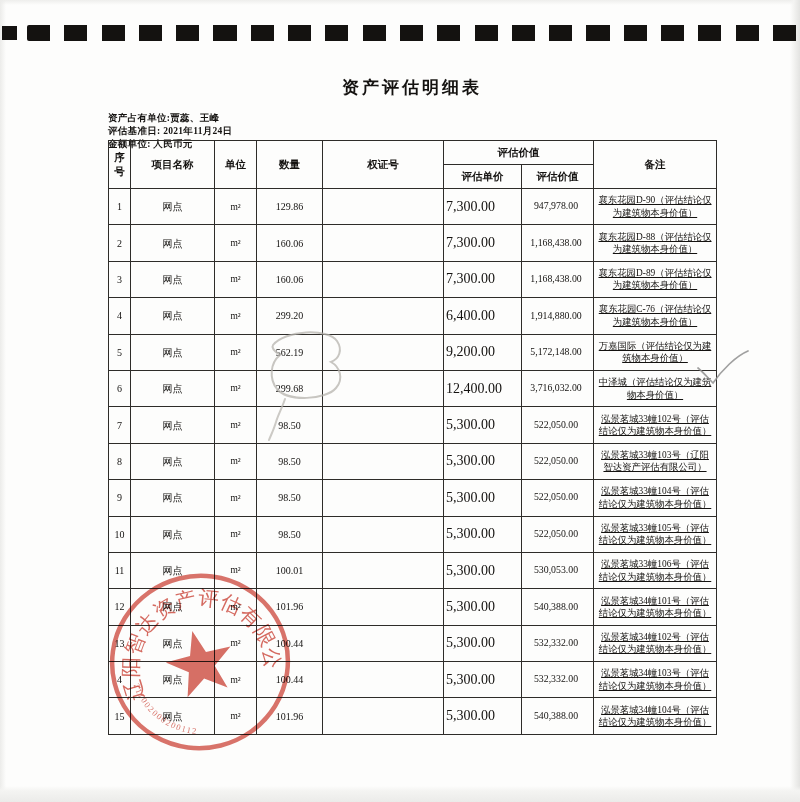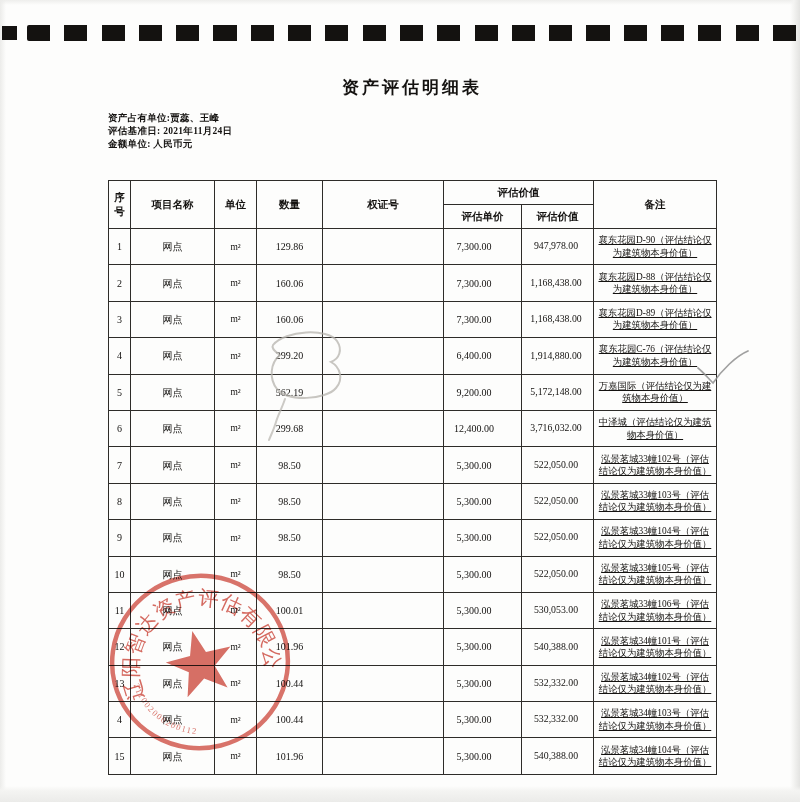--- a/index.html
+++ b/index.html
@@ -21,28 +21,28 @@
     border-radius:2px;}
   .hole-first{position:absolute;top:26px;left:2px;width:15px;height:14px;background:#141210;}
 
   .doc-title{position:absolute;top:76px;left:108px;width:608px;text-align:center;
     font-size:17px;font-weight:bold;letter-spacing:3px;font-family:Liberation Serif, serif;}
   .meta{position:absolute;top:112px;left:108px;width:608px;display:flex;
     justify-content:space-between;font-size:9.5px;font-weight:600;letter-spacing:.3px;flex-direction:column;}
   .meta span{white-space:nowrap;}
 
   table.sheet{position:absolute;top:140px;left:108px;width:608px;
-    border-collapse:collapse;table-layout:fixed;margin-top:40px;}
+    border-collapse:collapse;table-layout:fixed;}
   table.sheet th,table.sheet td{border:1px solid #2e2c29;overflow:hidden;}
   table.sheet{border:1.5px solid #2e2c29;}
   th{font-size:10.5px;font-weight:bold;text-align:center;padding:1px;line-height:1.25;}
   thead tr{height:24px;}
   tbody td{height:33.4px;font-size:10px;text-align:center;padding:1px 2px;line-height:1.3;}
   td.c-seq{font-size:10px;}
-  td.c-price{text-align:center;padding-right:19px;font-size:10px;}
+  td.c-price{text-align:left;padding-right:19px;font-size:14px;}
   td.c-value{text-align:center;padding-right:5px;font-size:9.8px;}
   td.c-remark{font-size:9.4px;line-height:1.32;padding:1px 3px;text-decoration:underline;}
   td.c-unit{font-size:9.5px;}
 
   svg.mark{position:absolute;pointer-events:none;}
   .stamp{position:absolute;left:98px;top:566px;width:204px;height:192px;
     transform:rotate(-14deg);opacity:.88;mix-blend-mode:multiply;pointer-events:none;}
   .stamp text{font-family:"Liberation Serif","DejaVu Serif",serif;}
 </style>
 </head>
@@ -163,21 +163,21 @@
           <td class="c-remark">泓景茗城33幢102号（评估结论仅为建筑物本身价值）</td>
         </tr>
         <tr>
           <td class="c-seq">8</td>
           <td class="c-name">网点</td>
           <td class="c-unit">m²</td>
           <td class="c-qty">98.50</td>
           <td class="c-cert"></td>
           <td class="c-price">5,300.00</td>
           <td class="c-value">522,050.00</td>
-          <td class="c-remark">泓景茗城33幢103号（评估结论仅为建筑物本身价值）</td>
+          <td class="c-remark">泓景茗城33幢103号（辽阳智达资产评估有限公司）</td>
         </tr>
         <tr>
           <td class="c-seq">9</td>
           <td class="c-name">网点</td>
           <td class="c-unit">m²</td>
           <td class="c-qty">98.50</td>
           <td class="c-cert"></td>
           <td class="c-price">5,300.00</td>
           <td class="c-value">522,050.00</td>
           <td class="c-remark">泓景茗城33幢104号（评估结论仅为建筑物本身价值）</td>

